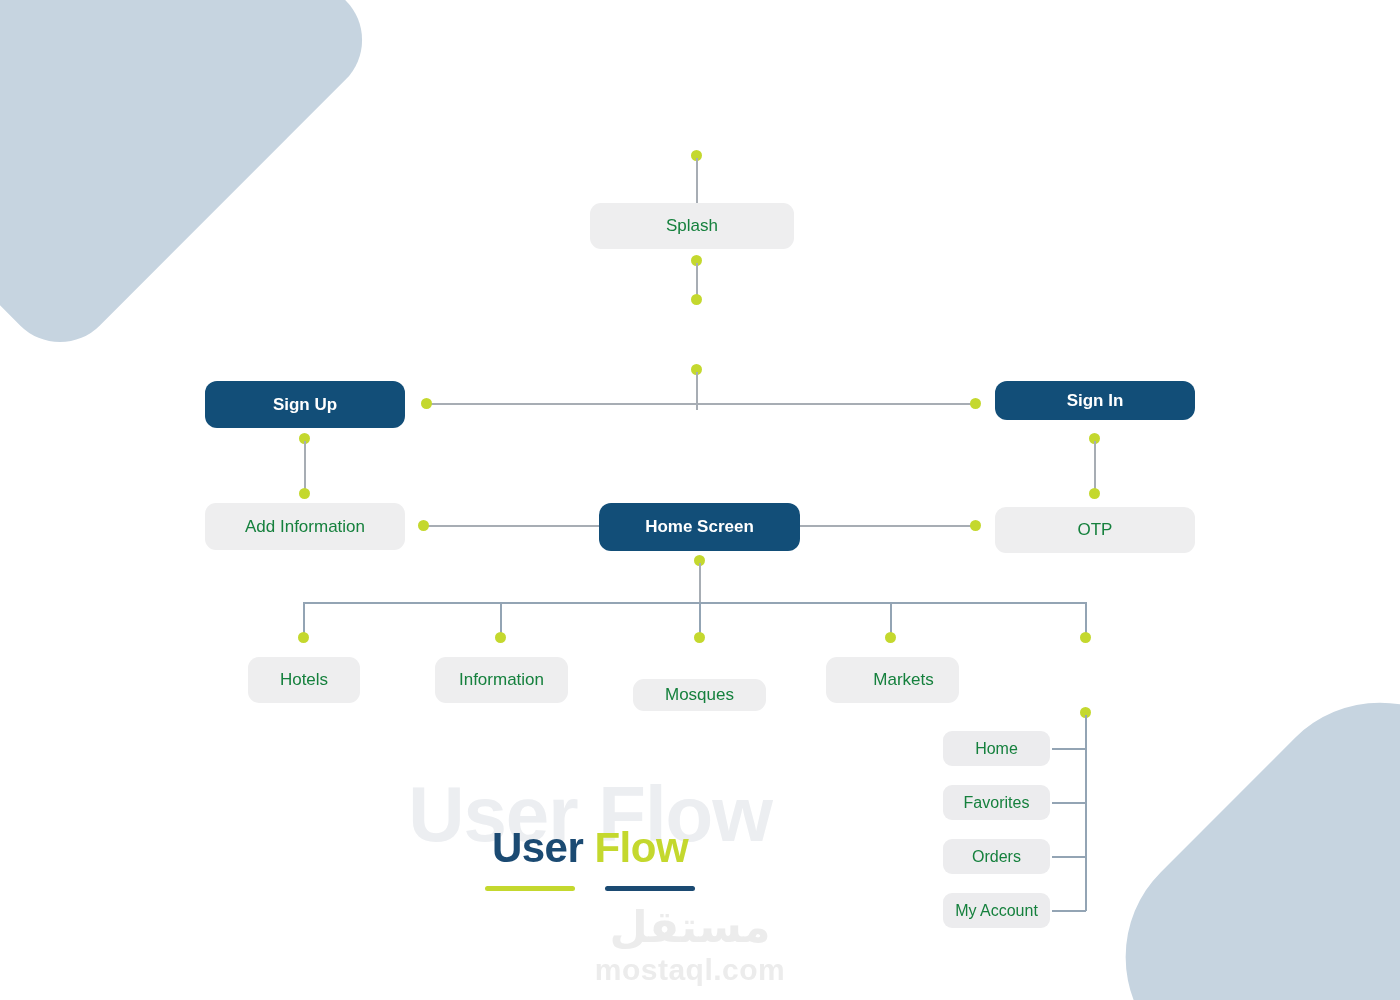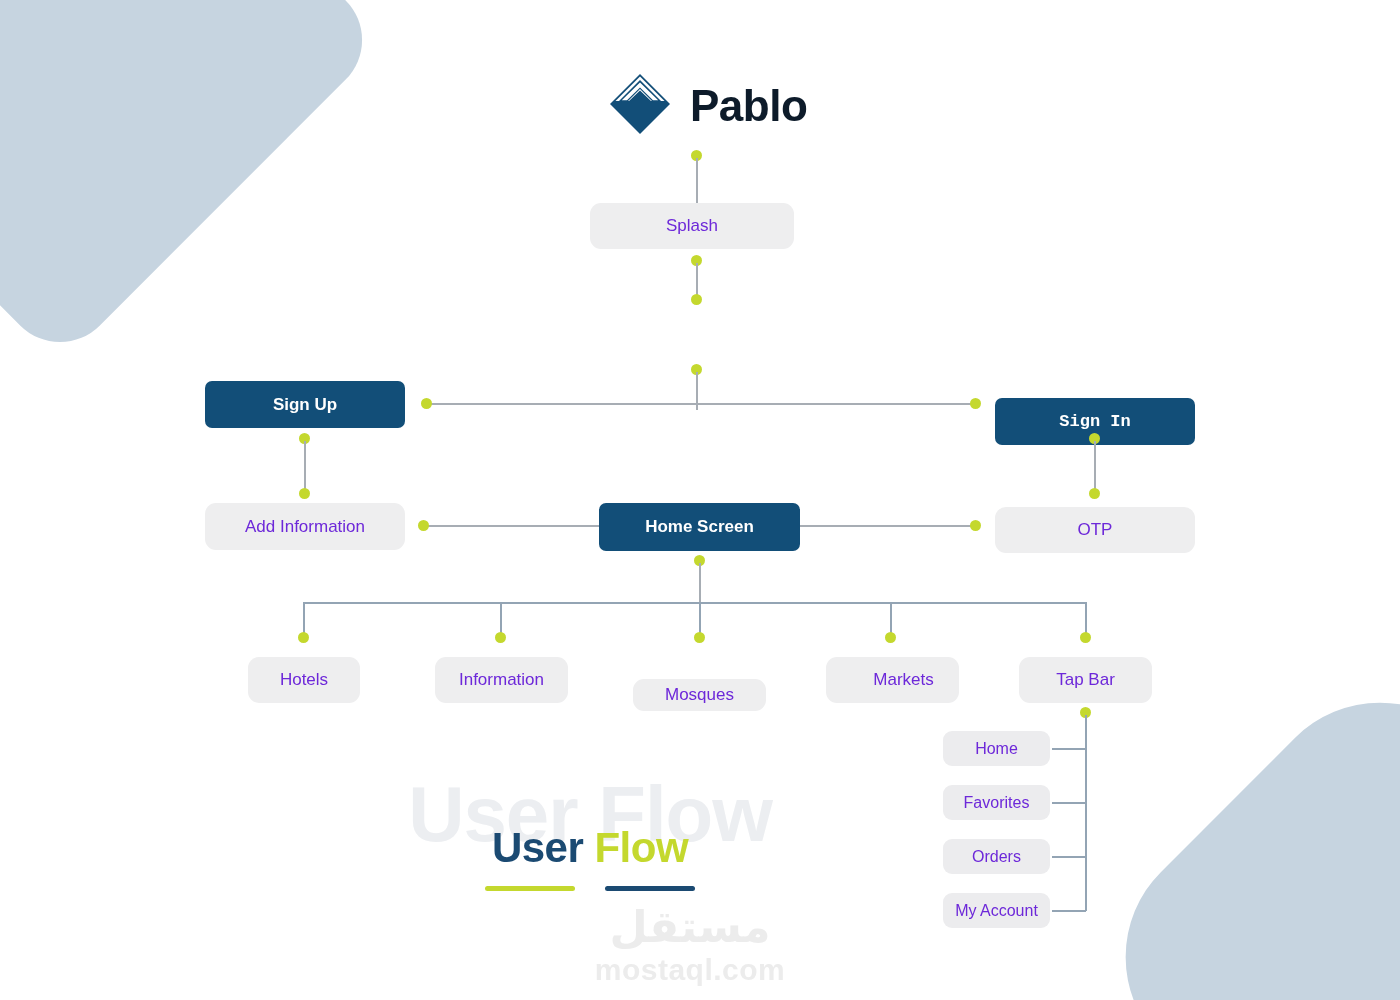--- a/index.html
+++ b/index.html
@@ -67,54 +67,43 @@
   .vline.thin{background:#93a4b4;}
   .hline.thin{background:#93a4b4;}
   .dot{position:absolute;width:11px;height:11px;border-radius:50%;background:#c4d82e;}
 
   
   .node{
     position:absolute;
     display:flex;align-items:center;justify-content:center;
     border-radius:11px;
     font-size:17px;
-    color:#6d28d9;
+    color:#15803d;
     background:#eeeeef;
     box-sizing:border-box;
     white-space:nowrap;
   }
   .node.primary{
     background:#124e78;color:#ffffff;font-weight:bold;
-    border-radius:7px;
+    border-radius:12px;
   }
   .node.sub{
     font-size:16px;border-radius:9px;background:#ececee;justify-content:center;
   }
 </style>
 </head>
 <body>
 
 <div id="stage">
 
   <div class="deco deco-tl"></div>
   <div class="deco deco-br"></div>
 
   <div class="ghost-title">User Flow</div>
 
-  <div class="logo">
-    <span>
-      <svg width="72" height="72" viewBox="0 0 72 72">
-        <path d="M36 6 L66 36 L36 66 L6 36 Z" fill="#124e78"></path>
-        <path d="M36 8.5 L60.5 33 L47 33 L36 22.5 L25 33 L11.5 33 Z" fill="#ffffff"></path>
-        <path d="M36 12 L57 33 L48 33 L36 21 L24 33 L15 33 Z" fill="#124e78"></path>
-        <path d="M36 14.5 L54.2 32.2 L49 32.2 L36 19.6 L23 32.2 L17.8 32.2 Z" fill="#ffffff"></path>
-      </svg>
-    </span>
-    <span class="logo-text">Pablo</span>
-  </div>
 
   <div class="dot" style="left:691px;top:150px;"></div>
   <div class="vline" style="left:696px;top:158px;height:45px;"></div>
 
   <div class="node" style="left:590px;top:203px;width:204px;height:46px;">
     <span>Splash</span>
   </div>
 
   <div class="dot" style="left:691px;top:255px;"></div>
   <div class="vline" style="left:696px;top:263px;height:36px;"></div>
@@ -125,21 +114,21 @@
   <div class="vline" style="left:696px;top:372px;height:38px;"></div>
 
   <div class="hline" style="left:428px;top:403px;width:270px;"></div>
   <div class="hline" style="left:698px;top:403px;width:278px;"></div>
   <div class="dot" style="left:421px;top:398px;"></div>
   <div class="dot" style="left:970px;top:398px;"></div>
 
   <div class="node primary" style="left:205px;top:381px;width:200px;height:47px;">
     <span>Sign Up</span>
   </div>
-  <div class="node primary" style="left:995px;top:398px;width:200px;height:47px;font-family:Liberation Mono, monospace;">
+  <div class="node primary" style="left:995px;top:381px;width:200px;height:39px;">
     <span>Sign In</span>
   </div>
 
   <div class="dot" style="left:299px;top:433px;"></div>
   <div class="vline" style="left:304px;top:441px;height:50px;"></div>
   <div class="dot" style="left:299px;top:488px;"></div>
 
   <div class="dot" style="left:1089px;top:433px;"></div>
   <div class="vline" style="left:1094px;top:441px;height:50px;"></div>
   <div class="dot" style="left:1089px;top:488px;"></div>
@@ -182,23 +171,20 @@
     <span>Hotels</span>
   </div>
   <div class="node" style="left:435px;top:657px;width:133px;height:46px;">
     <span>Information</span>
   </div>
   <div class="node" style="left:633px;top:679px;width:133px;height:32px;">
     <span>Mosques</span>
   </div>
   <div class="node" style="left:826px;top:657px;width:133px;height:46px;padding-left:22px;">
     <span>Markets</span>
-  </div>
-  <div class="node" style="left:1019px;top:657px;width:133px;height:46px;">
-    <span>Tap Bar</span>
   </div>
 
   <div class="dot" style="left:1080px;top:707px;"></div>
   <div class="vline thin" style="left:1085px;top:715px;height:196px;"></div>
   <div class="hline thin" style="left:1052px;top:748px;width:34px;"></div>
   <div class="hline thin" style="left:1052px;top:802px;width:34px;"></div>
   <div class="hline thin" style="left:1052px;top:856px;width:34px;"></div>
   <div class="hline thin" style="left:1052px;top:910px;width:34px;"></div>
 
   <div class="node sub" style="left:943px;top:731px;width:107px;height:35px;">

